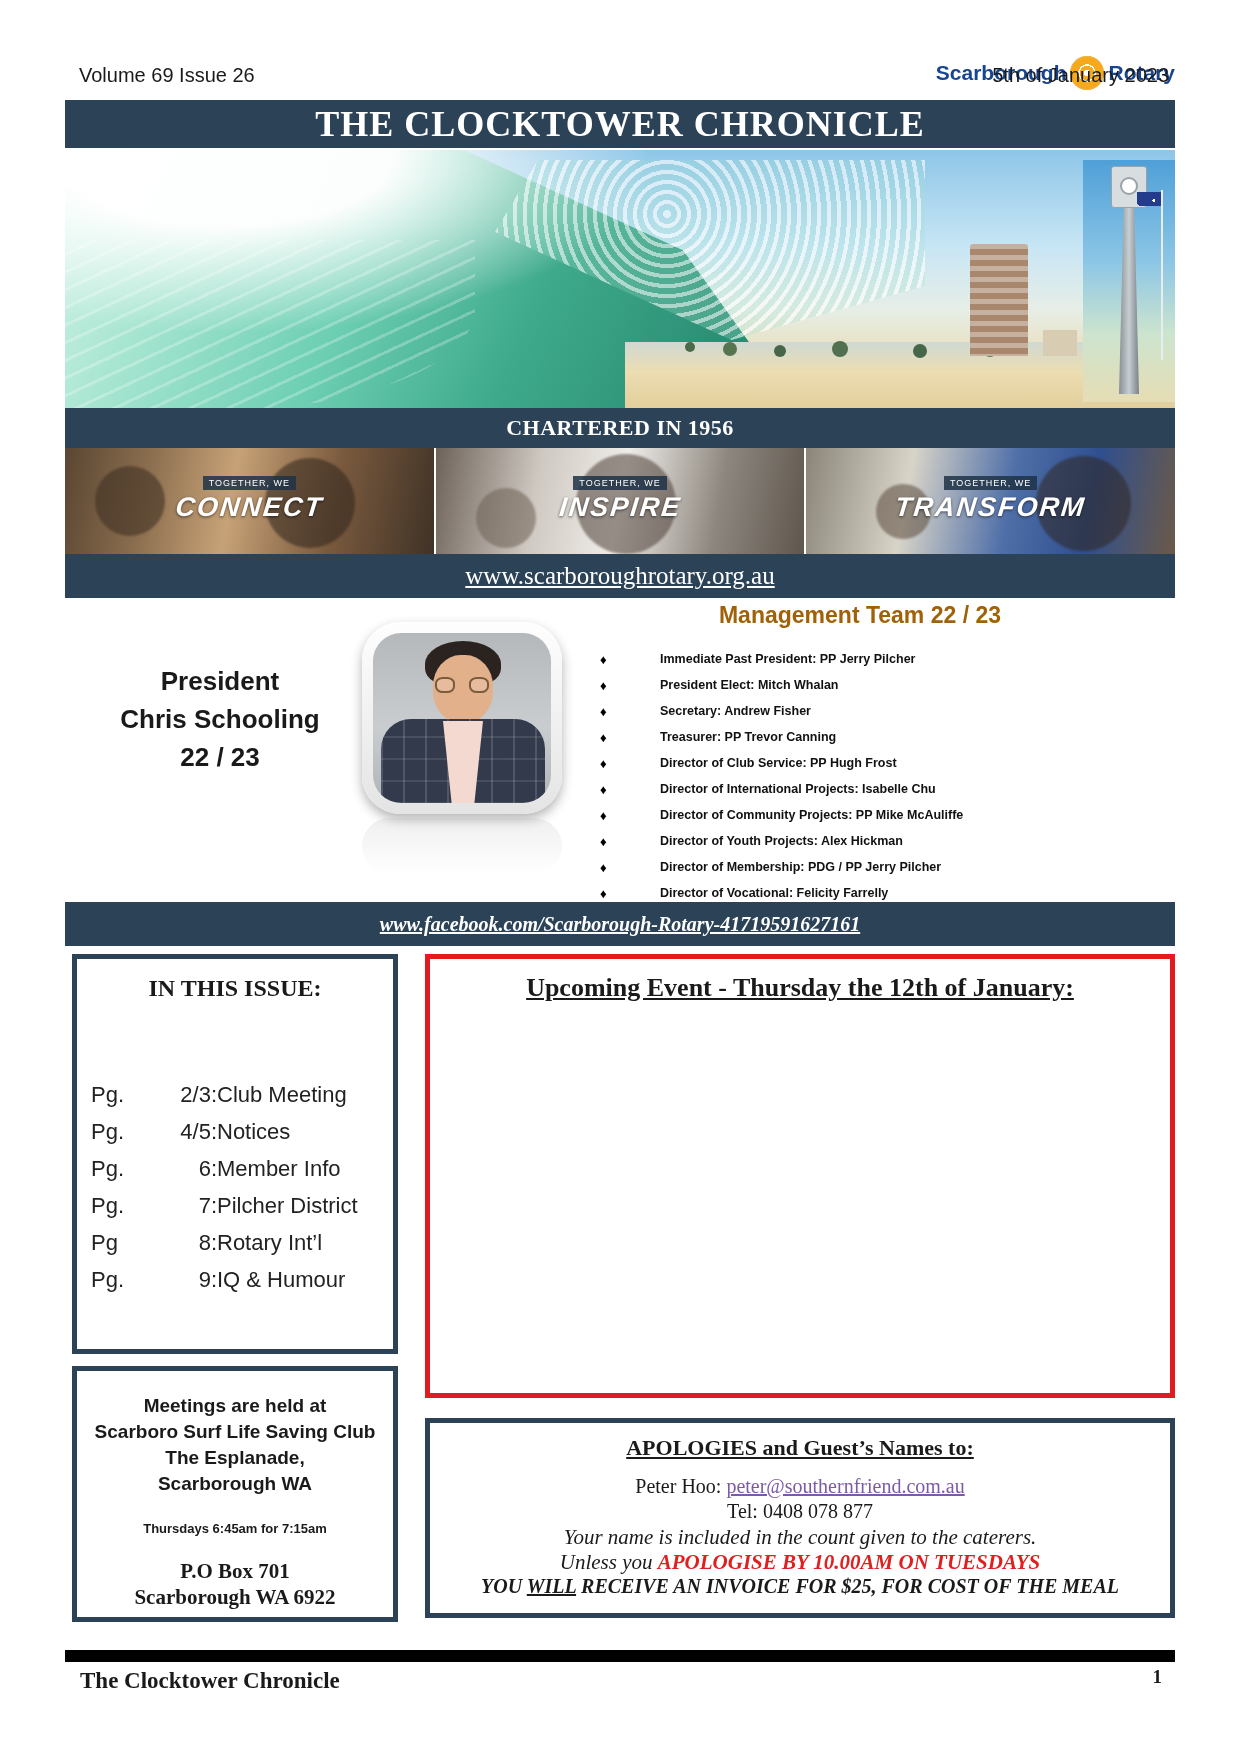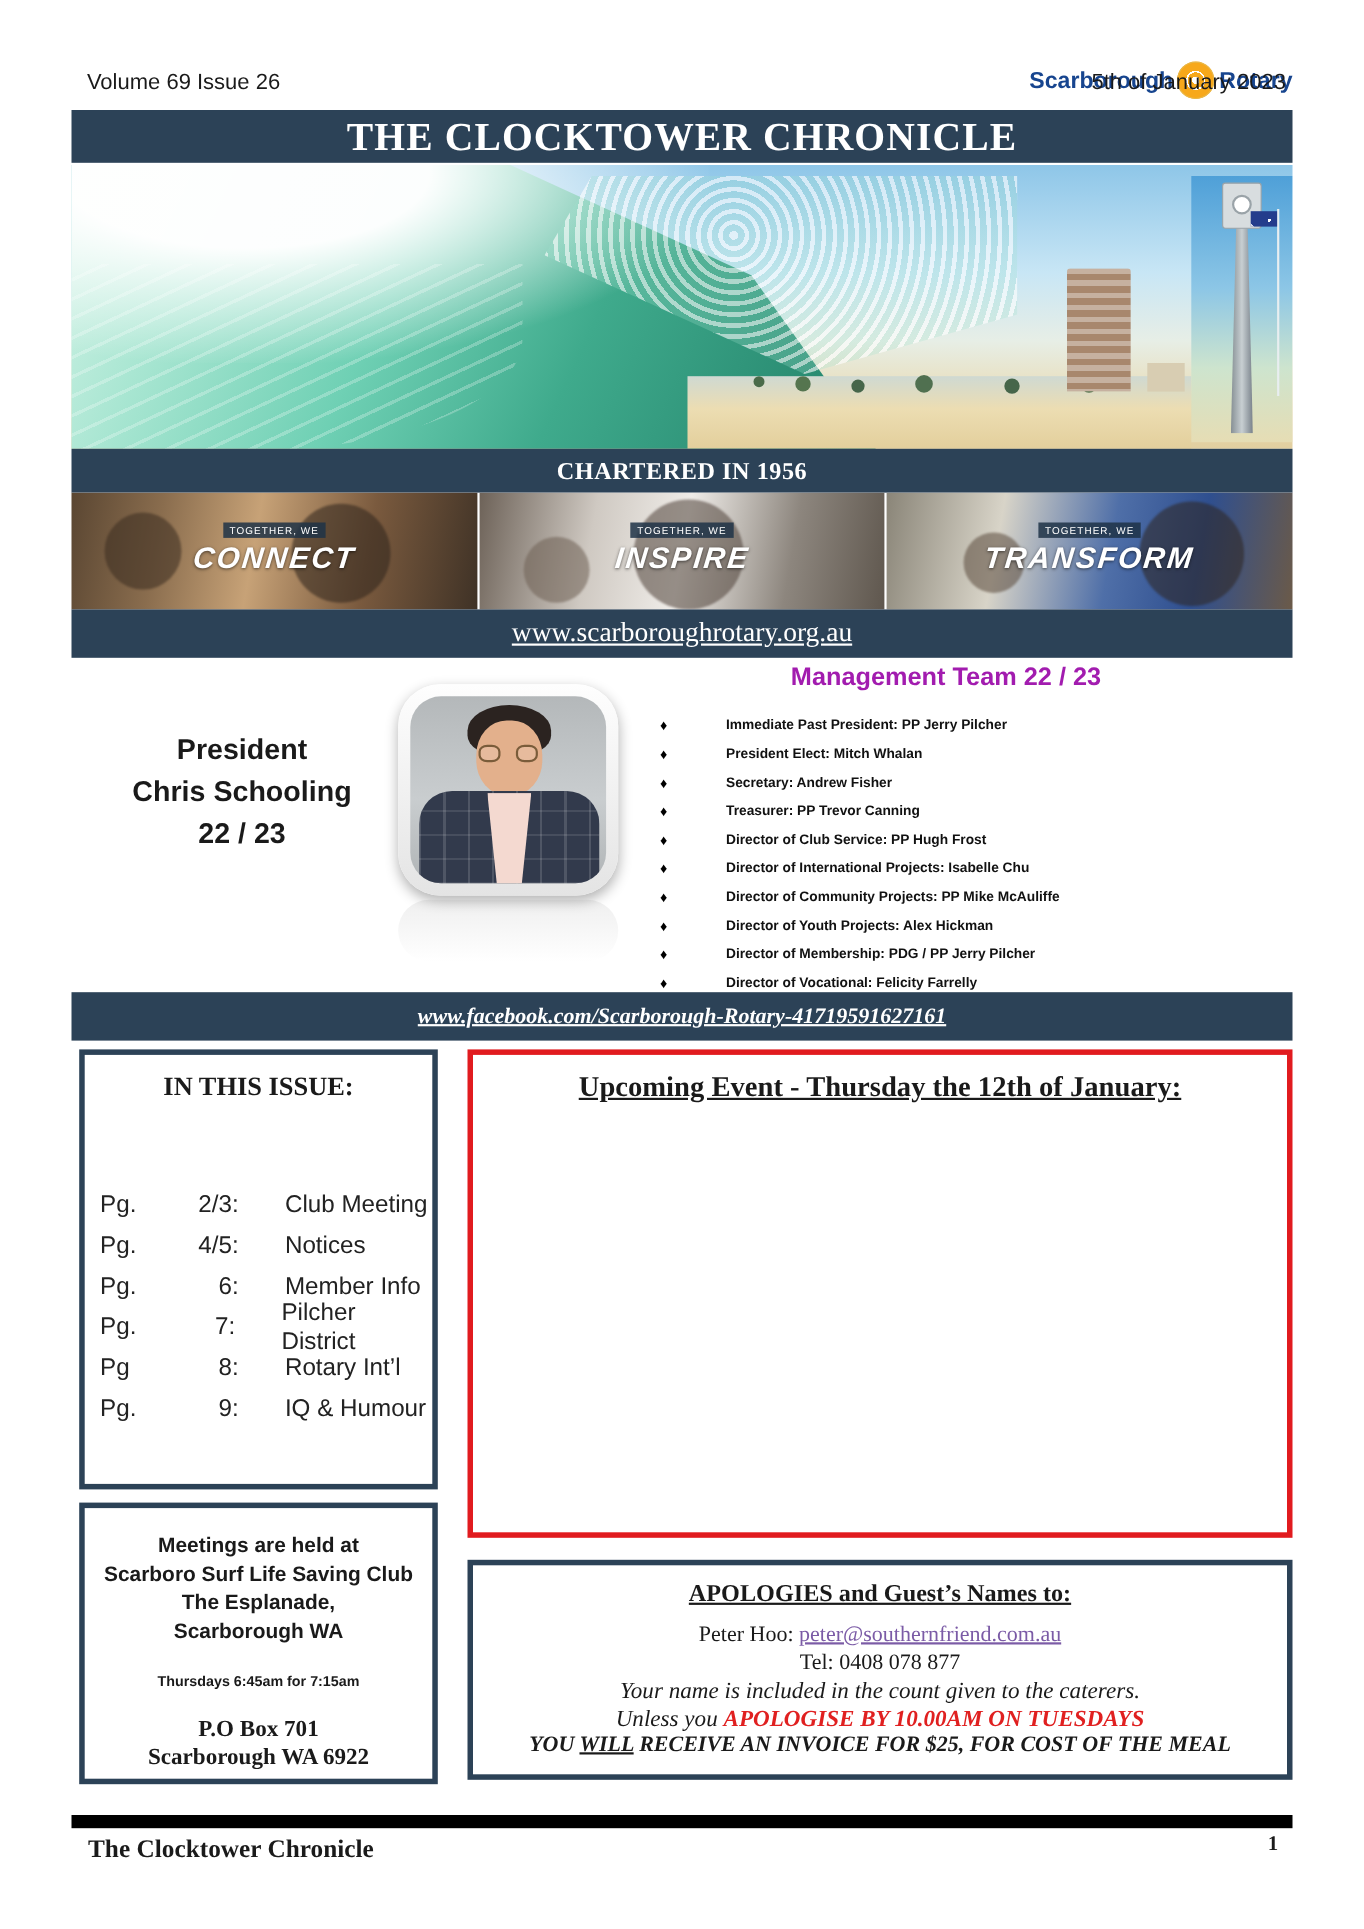--- a/index.html
+++ b/index.html
@@ -87,40 +87,40 @@
   .g1{left:62px;} .g2{left:96px;}
   .jacket{position:absolute;left:8px;top:86px;width:164px;height:85px;border-radius:30px 30px 0 0;
     background:#323a4c;
     background-image:repeating-linear-gradient(90deg,rgba(255,255,255,.14) 0 2px,transparent 2px 22px),
                      repeating-linear-gradient(0deg,rgba(255,255,255,.1) 0 2px,transparent 2px 22px);}
   .shirt{position:absolute;left:70px;top:88px;width:40px;height:84px;background:#f4d9d0;
     clip-path:polygon(0 0,100% 0,78% 100%,22% 100%);}
   .pres-reflect{position:absolute;left:362px;top:818px;width:200px;height:56px;border-radius:38px;
     background:linear-gradient(180deg,rgba(150,150,150,.30),rgba(255,255,255,0));opacity:.5;}
   .mgmt-title{position:absolute;left:620px;top:602px;width:480px;text-align:center;
-    font-size:23px;font-weight:bold;color:#a21caf;}
+    font-size:23px;font-weight:bold;color:#a16207;}
   .mgmt-list{position:absolute;left:600px;top:646px;width:520px;}
   .mt-row{display:flex;align-items:center;height:26px;}
   .mt-row .diamond{width:18px;font-size:13px;color:#000;}
   .mt-row .mtxt{margin-left:42px;font-size:12.5px;font-weight:bold;color:#111;}
 
   
   .fb-bar{position:absolute;left:65px;top:902px;width:1110px;height:44px;background:var(--navy);
     text-align:center;line-height:44px;}
   .fb-bar a{color:#fff;font-family:"Liberation Serif",serif;font-style:italic;font-weight:bold;
     font-size:20px;text-decoration:underline;}
 
   
   .issue-box{position:absolute;left:72px;top:954px;width:326px;height:400px;border:5px solid var(--navy);background:#fff;}
   .issue-title{margin-top:16px;text-align:center;font-family:"Liberation Serif",serif;font-weight:bold;font-size:24px;}
   .issue-list{margin-top:74px;margin-left:14px;}
   .issue-row{display:flex;height:37px;align-items:center;font-size:22px;color:#222;}
   .issue-row .pg{width:48px;}
   .issue-row .num{width:78px;text-align:right;}
-  .issue-row .lbl{margin-left:42px;}
+  .issue-row .lbl{}
 
   .event-box{position:absolute;left:425px;top:954px;width:750px;height:444px;border:5px solid var(--red);background:#fff;}
   .event-title{margin-top:14px;text-align:center;font-family:"Liberation Serif",serif;font-weight:bold;
     font-size:26px;text-decoration:underline;}
   .event-lines{margin-top:84px;text-align:center;font-weight:bold;font-size:41px;line-height:56px;color:#111;}
 
   .meet-box{position:absolute;left:72px;top:1366px;width:326px;height:256px;border:5px solid var(--navy);background:#fff;
     text-align:center;}
   .meet-loc{margin-top:22px;font-size:19px;font-weight:bold;line-height:26px;}
   .meet-time{margin-top:24px;font-size:13px;font-weight:bold;}

